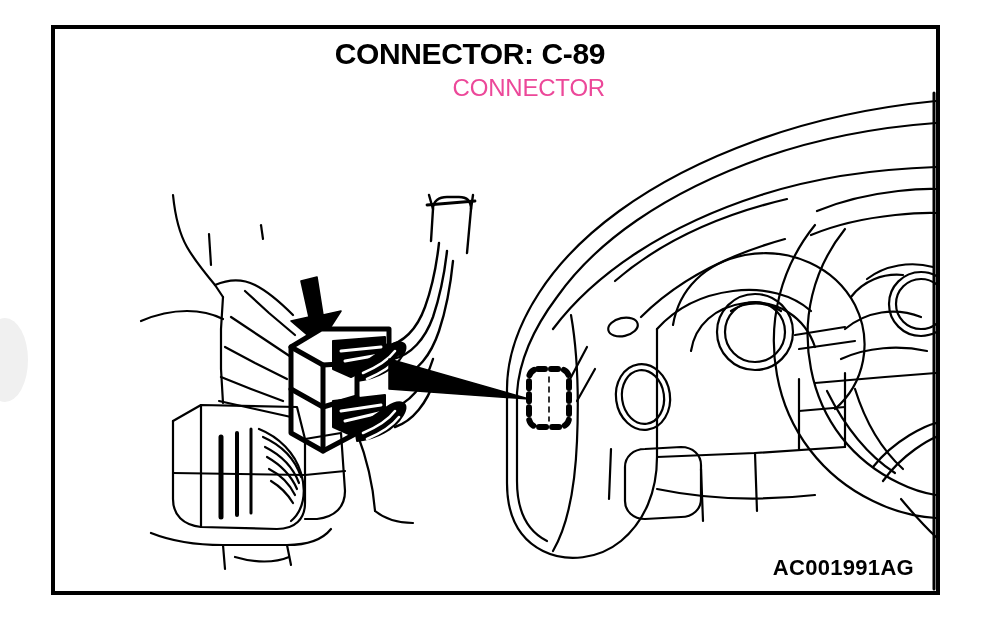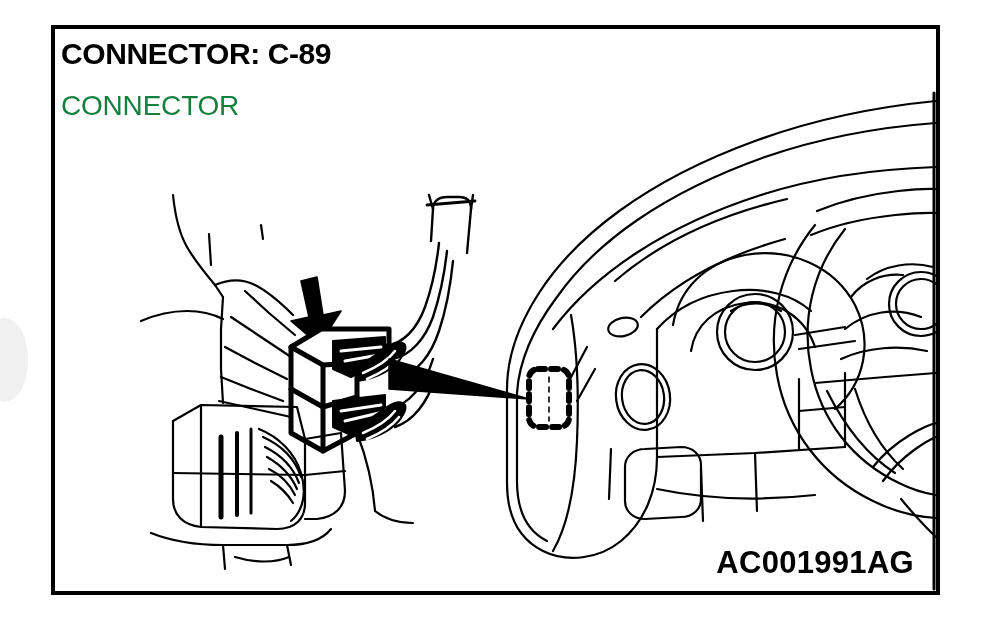--- a/index.html
+++ b/index.html
@@ -41,46 +41,47 @@
     top: 25px;
     width: 889px;
     height: 570px;
     border: 4px solid #000000;
     box-sizing: border-box;
     background: #ffffff;
   }
 
   .title-block {
     position: absolute;
-    left: 6px;
+    left: 30px;
     top: 8px;
     width: 520px;
+    text-align: right;
   }
   .fig-title {
     font-size: 30px;
     font-weight: bold;
     letter-spacing: -0.4px;
     color: #000000;
     line-height: 1.15;
     white-space: nowrap;
   }
   .fig-subtitle {
-    margin-top: 16px;
-    font-size: 28px;
+    margin-top: 0;
+    font-size: 24px;
     font-weight: normal;
-    color: #15803d;
+    color: #ec4899;
     line-height: 1.32;
     letter-spacing: -0.2px;
   }
 
   .figure-code {
     position: absolute;
     right: 22px;
     bottom: 10px;
-    font-size: 31px;
+    font-size: 22px;
     font-weight: bold;
     letter-spacing: 0.3px;
     color: #000000;
     white-space: nowrap;
   }
 
   .art-layer {
     position: absolute;
     left: 0; top: 0;
     width: 881px;

